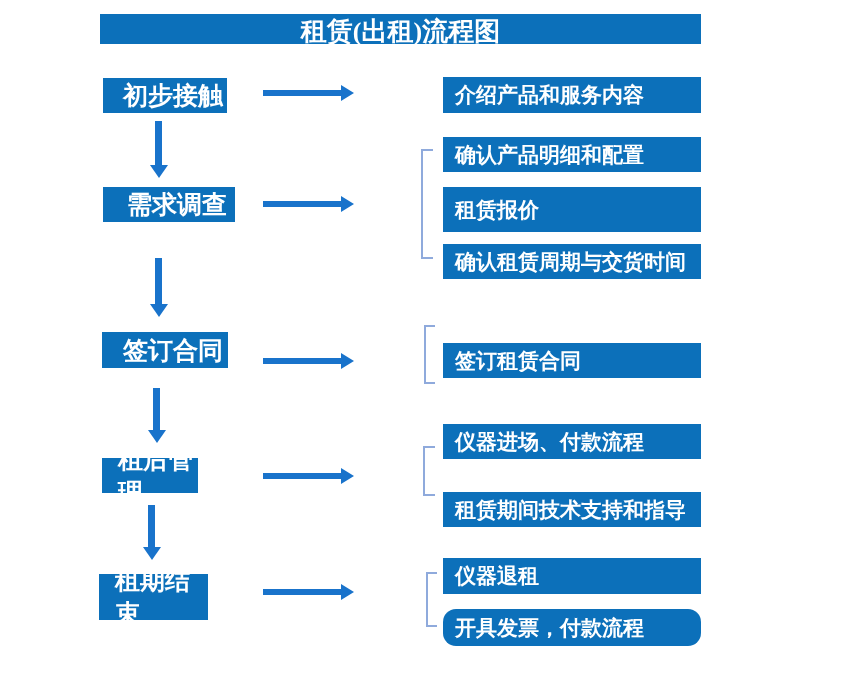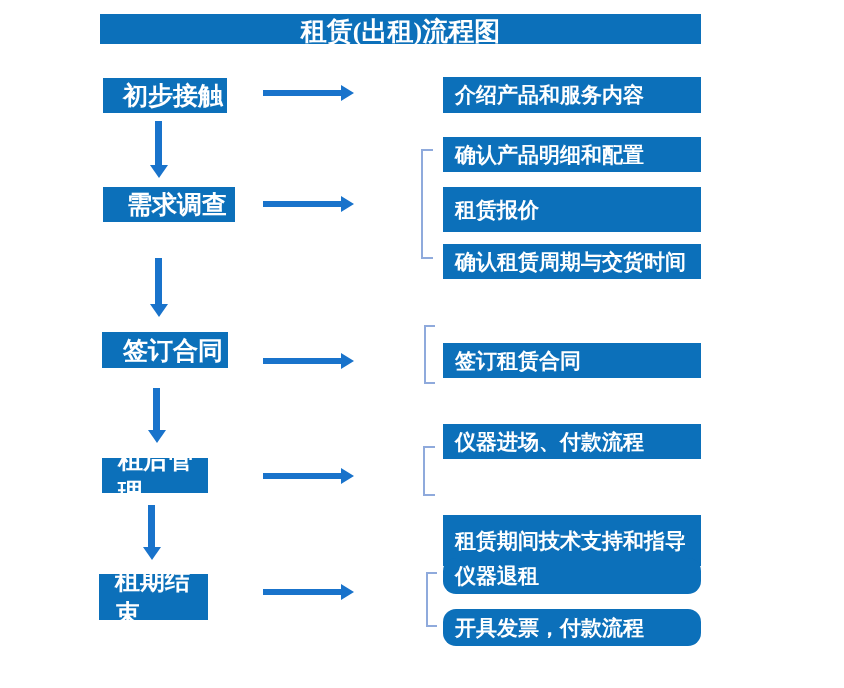--- a/index.html
+++ b/index.html
@@ -99,35 +99,35 @@
 
 <div class="canvas">
 
   <div class="title-bar">
     <span>租赁(出租)流程图</span>
   </div>
 
   <div class="box step" style="left:103px; top:78px;  width:124px; height:35px;">初步接触</div>
   <div class="box step" style="left:103px; top:187px; width:132px; height:35px;">需求调查</div>
   <div class="box step" style="left:102px; top:332px; width:126px; height:36px;">签订合同</div>
-  <div class="box step" style="left:102px; top:458px; width:106px; height:35px;">租后管理</div>
+  <div class="box step" style="left:102px; top:458px; width:96px; height:35px;">租后管理</div>
   <div class="box step" style="left:99px;  top:574px; width:109px; height:46px;">租期结束</div>
 
   <div class="box detail" style="top:77px;  height:36px;">介绍产品和服务内容</div>
 
   <div class="box detail" style="top:137px; height:35px;">确认产品明细和配置</div>
   <div class="box detail" style="top:187px; height:45px;">租赁报价</div>
   <div class="box detail" style="top:244px; height:35px;">确认租赁周期与交货时间</div>
 
   <div class="box detail" style="top:316px; height:35px;margin-top:27px;">签订租赁合同</div>
 
   <div class="box detail" style="top:424px; height:35px;">仪器进场、付款流程</div>
-  <div class="box detail" style="top:515px; height:51px;">租赁期间技术支持和指导</div>
+  <div class="box detail" style="top:492px; height:35px;">租赁期间技术支持和指导</div>
 
-  <div class="box detail" style="top:558px; height:36px;border-radius:13px;">仪器退租</div>
+  <div class="box detail" style="top:558px; height:36px;">仪器退租</div>
   <div class="box detail" style="top:609px; height:37px;border-radius:13px;">开具发票，付款流程</div>
 
   <div class="h-arrow" style="left:263px; top:90px;"></div>
   <div class="h-arrow" style="left:263px; top:201px;"></div>
   <div class="h-arrow" style="left:263px; top:358px;"></div>
   <div class="h-arrow" style="left:263px; top:473px;"></div>
   <div class="h-arrow" style="left:263px; top:589px;"></div>
 
   <div class="v-arrow" style="left:155px; top:121px; height:44px;"></div>
   <div class="v-arrow" style="left:155px; top:258px; height:46px;"></div>

